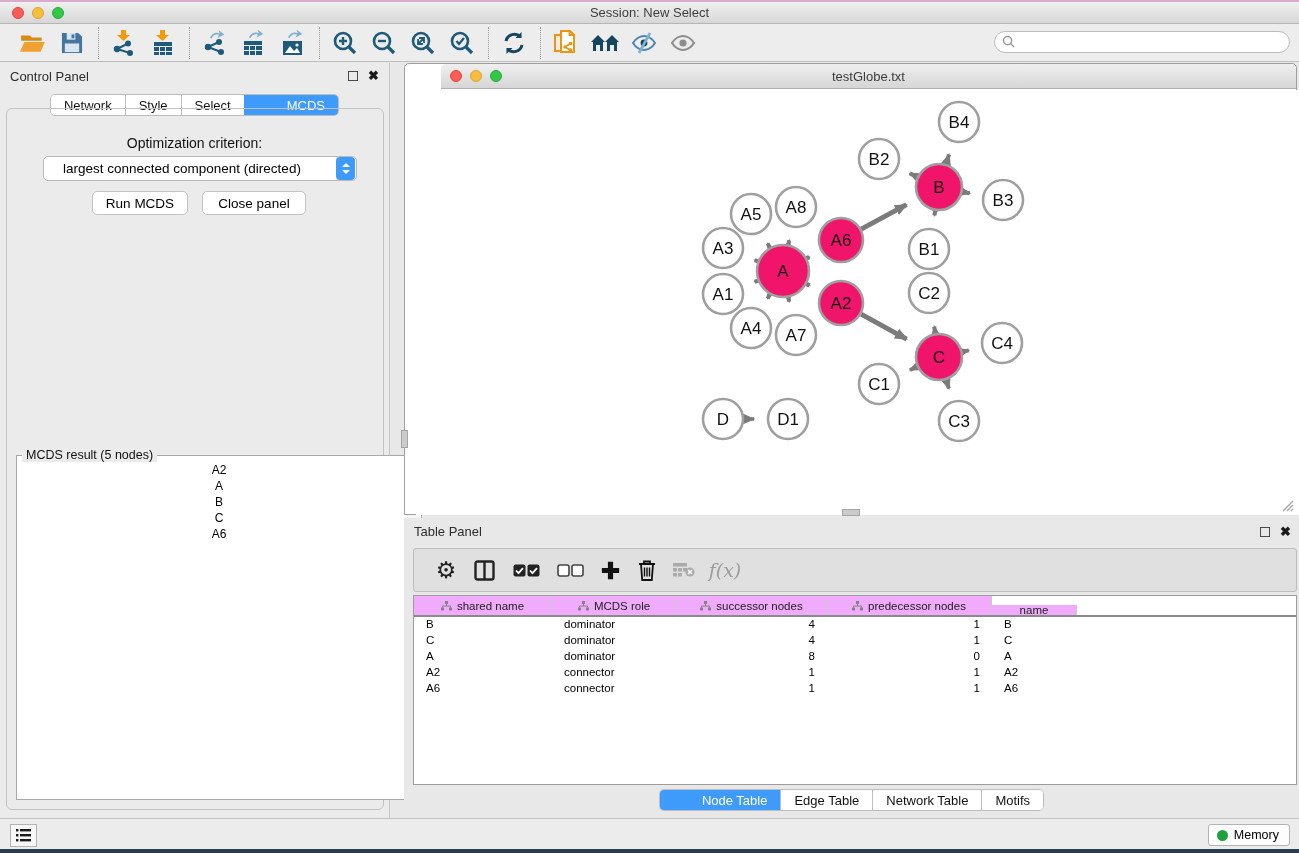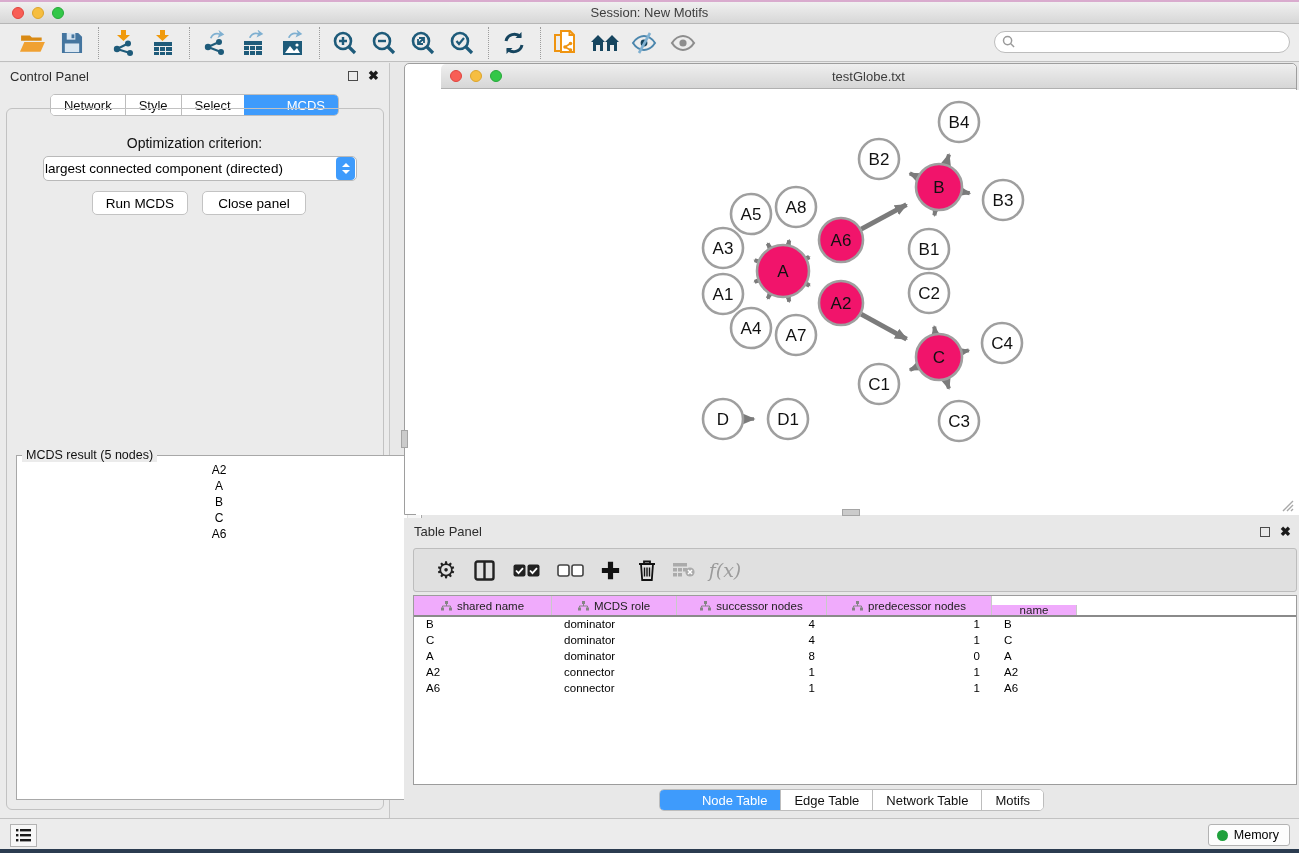--- a/index.html
+++ b/index.html
@@ -48,21 +48,21 @@
   .seg .tab { padding:0 13px; font-size:13px; display:flex; align-items:center;
     border-left:1px solid #bdbdbd; color:#111; background:#fff; }
   .seg .tab:first-child { border-left:none;text-align:center; }
   .seg .tab.selected { background:#3e9bfc; color:#fff; border-left-color:#3e9bfc;padding-left:42px; }
   #cp-tabs { top:31px; left:0; width:100%; display:flex; justify-content:center; }
   #cp-body { top:45px; left:6px; width:378px; height:702px;
     border:1px solid #c2c2c2; border-radius:6px; }
   #opt-label { top:72px; left:0; width:100%; text-align:center; font-size:14px; color:#111; }
   #criterion-select { top:93px; left:43px; width:314px; height:25px; background:#fff;
     border:1px solid #b9b9b9; border-radius:5px; display:flex; align-items:center; }
-  #criterion-select .val { flex:1; font-size:13.5px; padding-left:1px; color:#000; }
+  #criterion-select .val { flex:1; font-size:13.5px; padding-left:19px; color:#000; }
   #criterion-select .stepper { width:19px; height:23px; background:#3e9bfc; border-radius:4px;
     margin-right:1px; display:flex; flex-direction:column; align-items:center; justify-content:center; }
   .chev { width:0; height:0; border-left:4px solid transparent; border-right:4px solid transparent; }
   .chev.up { border-bottom:4.5px solid #fff; margin-bottom:2.5px; }
   .chev.down { border-top:4.5px solid #fff; }
   .push-btn { position:absolute; height:24px; background:#fff; border:1px solid #c3c3c3;
     border-radius:5px; font-size:13.5px; color:#000; display:flex; align-items:center;
     justify-content:center; font-family:"Liberation Sans",sans-serif; }
   #run-btn { top:128px; left:92px; width:96px; }
   #closepanel-btn { top:128px; left:202px; width:104px; }
@@ -123,21 +123,21 @@
 </head>
 <body>
 
 <div id="desktop-edge" class="abs"></div>
 <div id="titlebar" class="abs">
   <div class="lights">
     <span class="tl red"></span>
     <span class="tl yellow"></span>
     <span class="tl green"></span>
   </div>
-  <div class="title">Session: New Motifs</div>
+  <div class="title">Session: New Select</div>
 </div>
 
 <div id="toolbar" class="abs">
   <div class="tb-btn">
     <svg width="26" height="22" viewBox="0 0 24 20">
       <path d="M1 3h8l2 2h9v3H1z" fill="#d98a14"></path>
         <path d="M4 9h19l-4 9H0z" fill="#f0a132"></path>
     </svg>
   </div>
   <div class="tb-btn">

